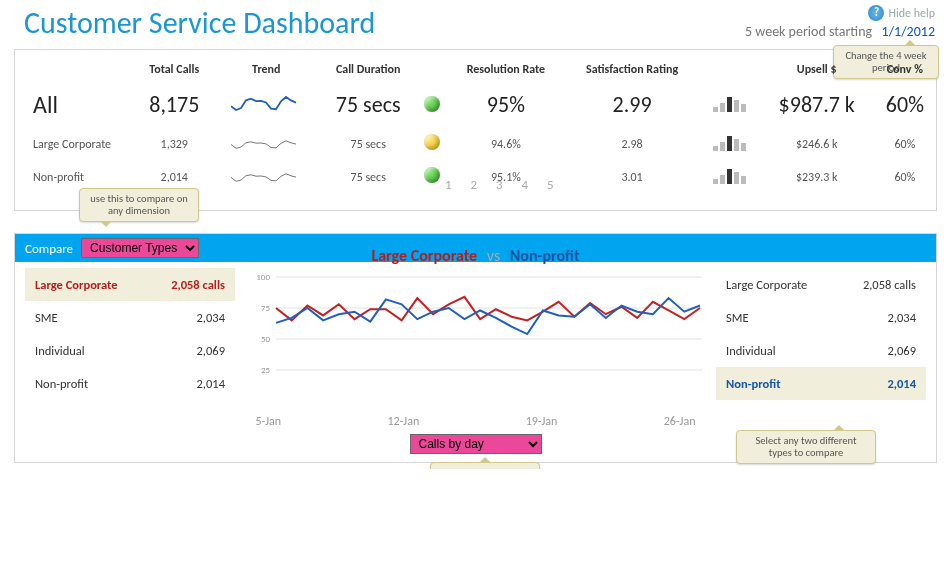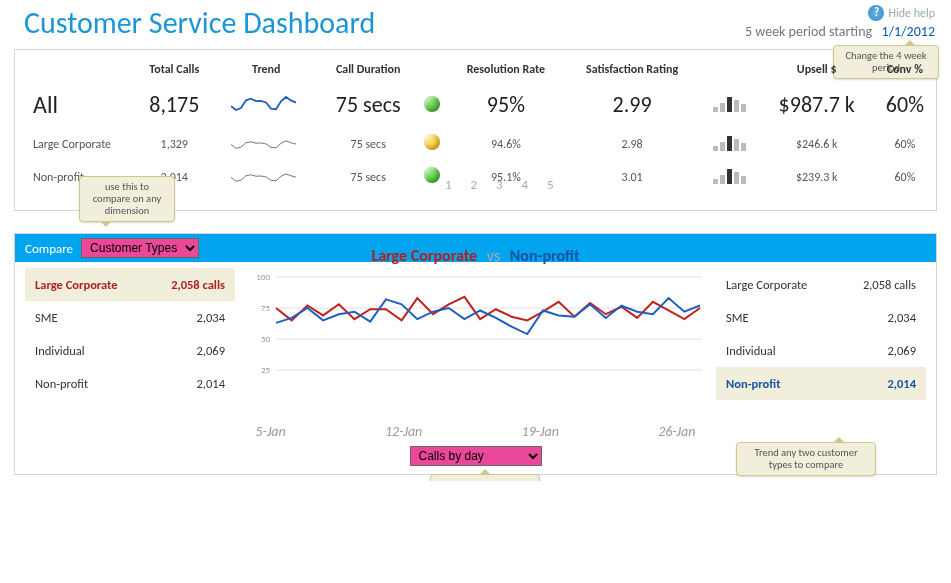--- a/index.html
+++ b/index.html
@@ -35,21 +35,21 @@
   .side { width:210px; display:flex; flex-direction:column; gap:0;}
   .side-row { display:flex; justify-content:space-between; padding:9px 10px; font-size:12.5px;}
   .side-row.sel-left{ background:#f1eedb; color:#b21f1f; font-weight:bold;}
   .side-row.sel-right{ background:#f1eedb; color:#1555a3; font-weight:bold;}
   .chart-area{ flex:1; display:flex; flex-direction:column; align-items:center;}
   .chart-title{ text-align:center; font-size:16px; margin:0 0 6px 0;}
   .chart-title .a{ color:#b21f1f; font-weight:bold;}
   .chart-title .b{ color:#1555a3; font-weight:bold;}
   .chart-title .vs{ color:#aaa; padding:0 6px;}
   svg.linechart{ width:460px; height:140px;}
-  .xaxis-labels{ display:flex; justify-content:space-between; width:440px; font-size:14px; color:#999; margin-top:12px;font-style:italic;}
+  .xaxis-labels{ display:flex; justify-content:space-between; width:440px; font-size:12px; color:#999; margin-top:3px;}
   .metric-select-row{ margin-top:6px; position:relative;}
   th .th-inner{display:block;white-space:nowrap;}
 </style>
 </head>
 <body>
 
 <div class="header">
   <div class="title">Customer Service Dashboard</div>
   <div class="header-right">
     <div class="help-row">
@@ -156,21 +156,21 @@
                 <span style="height:15px;background:#333"></span>
                 <span style="height:12px;background:#bbb"></span>
                 <span style="height:8px;background:#bbb"></span>
               </span></td>
     <td>$239.3 k</td>
     <td>60%</td>
           </tr>
         </tbody>
     </table>
     <div class="axis-labels">1  2  3  4  5</div>
-    <div class="callout" style="left:64px; bottom:-12px; width:96px;">
+    <div class="callout" style="left:64px; bottom:-12px; width:120px;">
       <span>use this to compare on any dimension</span>
       <span class="tail" style="bottom:-12px; left:20px; border-top-color:#cfc88a;"></span>
     </div>
   </div>
 </div>
 
 <div class="panel" style="margin-top:22px;">
   <div class="panel-head">
     <span>Compare</span>
     <select class="native">
@@ -245,17 +245,17 @@
           <span>Individual</span>
           <span>2,069</span>
         </div>
         <div class="side-row sel-right">
           <span>Non-profit</span>
           <span>2,014</span>
         </div>
       </div>
 
     <div class="callout" style="right:60px; bottom:-2px; width:140px;">
-      <span>Trend any two customer types to compare</span>
+      <span>Select any two different types to compare</span>
       <span class="tail" style="top:-12px; right:30px; border-bottom-color:#cfc88a;"></span>
     </div>
   </div>
 </div>
 
 </body></html>

